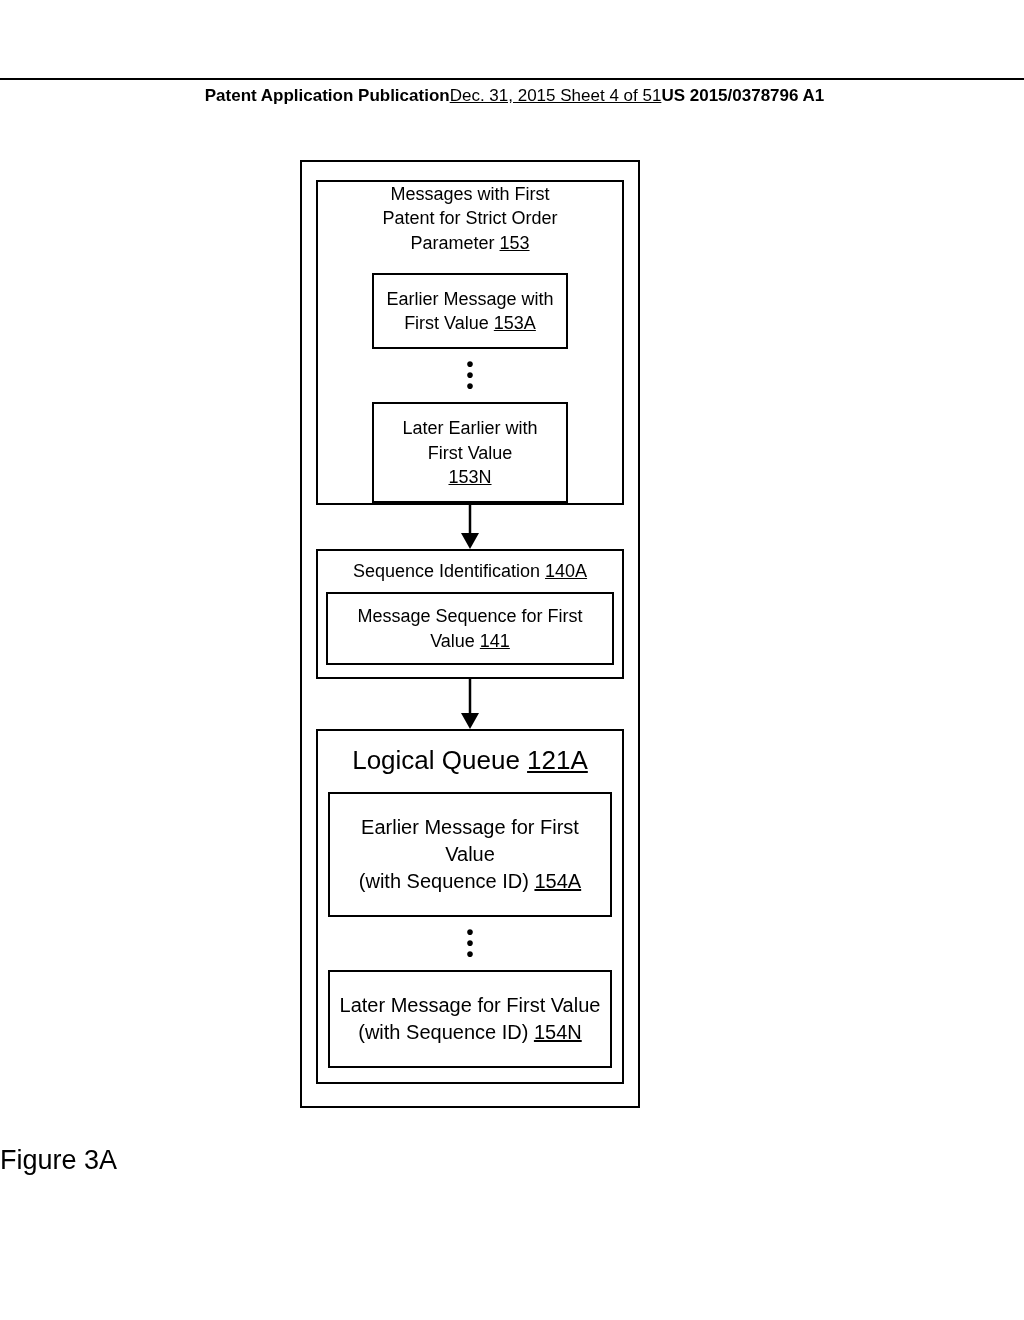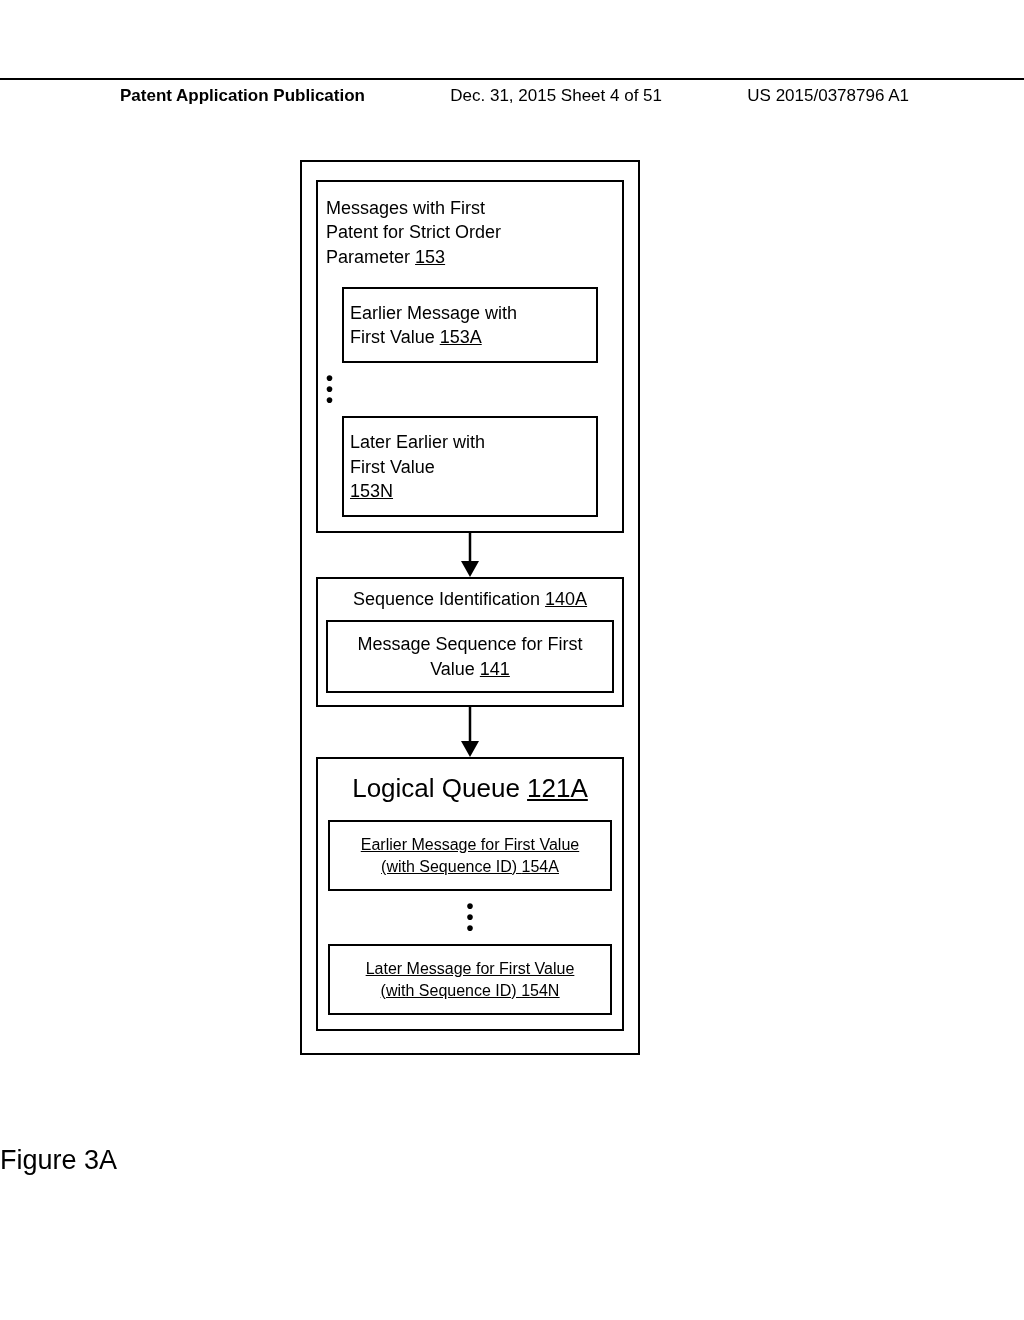--- a/index.html
+++ b/index.html
@@ -18,60 +18,60 @@
       border-top: 2px solid #000;
     }
     .header {
       position: absolute;
       top: 86px;
       left: 0;
       right: 0;
       padding: 0 115px 0 120px;
       font-size: 17px;
       display: flex;
-      justify-content: space-between;
+      justify-content: center;
     }
     .header-left { font-weight: bold; }
-    .header-mid { font-weight: normal; }
-    .header-right { font-weight: normal; }
+    .header-mid { font-weight: normal; text-decoration: underline; }
+    .header-right { font-weight: bold; }
     .diagram-area {
       position: absolute;
       top: 160px;
       left: 300px;
       width: 340px;
     }
     .outer-box {
       border: 2.5px solid #000;
       padding: 18px 14px 22px 14px;
       text-align: center;
     }
     .outer-title {
       font-size: 19px;
       margin-bottom: 20px;
     }
     .ref-underline { text-decoration: underline; }
     .inner-box-lg {
       border: 2.5px solid #000;
-      padding: 14px 8px;
-      text-align: left;
+      padding: 0 8px;
+      text-align: center;
     }
     .inner-title {
       font-size: 18px;
       margin-bottom: 18px;
       line-height: 1.35;
     }
     .sub-box {
       border: 2.5px solid #000;
       padding: 12px 6px;
       font-size: 18px;
       line-height: 1.35;
       margin-left: auto;
       margin-right: auto;
     }
-    .inner-box-lg .sub-box { width: 256px; }
+    .inner-box-lg .sub-box { width: 196px; }
     .dots {
       font-size: 20px;
       font-weight: bold;
       line-height: 0.55;
       padding: 10px 0 10px 0;
     }
     .arrow {
       display: block;
       margin: 0 auto;
     }
@@ -90,24 +90,23 @@
     .queue-box {
       border: 2.5px solid #000;
       padding: 14px 10px 14px 10px;
     }
     .queue-title {
       font-size: 26px;
       margin-bottom: 16px;
     }
     .queue-sub {
       border: 2.5px solid #000;
-      padding: 12px 4px;
-      font-size: 16px;
+      padding: 20px 4px;
+      font-size: 20px;
       line-height: 1.35;
-      text-decoration: underline;
     }
     .figure-label {
       position: absolute;
       top: 1145px;
       left: 0;
       right: 0;
       text-align: left;
       font-size: 27px;
     }
   </style>

